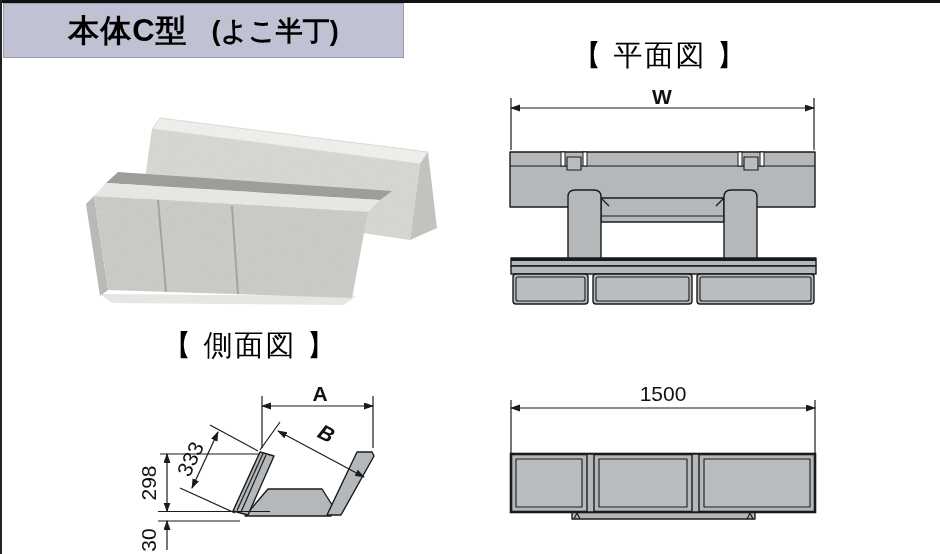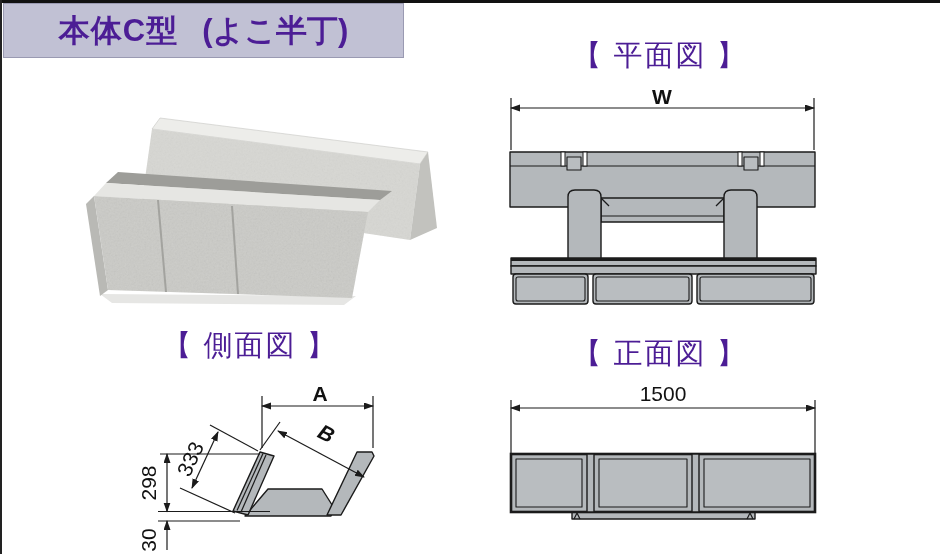--- a/index.html
+++ b/index.html
@@ -1,24 +1,24 @@
 <!DOCTYPE html>
 <html><head>
 <meta charset="utf-8">
 <style>
   html,body{margin:0;padding:0;background:#fff;}
   .page{position:relative;width:940px;height:554px;background:#ffffff;overflow:hidden;
-        font-family:"Liberation Sans",sans-serif;color:#4c1d95;}
+        font-family:"Liberation Sans",sans-serif;color:#000000;}
   .border-top{position:absolute;left:0;top:0;width:940px;height:3px;background:#111;}
   .border-left{position:absolute;left:0;top:0;width:2px;height:554px;background:#222;}
   .header-box{position:absolute;left:3px;top:3px;width:399px;height:53px;
               background:#c1c1d4;border:1px solid #9a9ab2;
               display:flex;align-items:center;justify-content:center;}
   .header-box .main{font-size:31px;font-weight:bold;letter-spacing:1px;}
-  .header-box .suffix{font-size:31px;font-weight:bold;margin-left:24px;}
+  .header-box .suffix{font-size:27px;font-weight:bold;margin-left:24px;}
   .view-title{position:absolute;text-align:center;font-size:29px;font-weight:normal;
               letter-spacing:2px;white-space:nowrap;}
   .t-plan{left:495px;top:36px;width:330px;}
   .t-side{left:100px;top:326px;width:300px;}
   .t-front{left:495px;top:334px;width:330px;}
   svg{position:absolute;display:block;}
   .ln{stroke:#1b1b1b;stroke-width:1.2;fill:none;}
   .shape{fill:#b4b8bb;stroke:#1b1b1b;stroke-width:1.4;stroke-linejoin:round;}
   .shape2{fill:#b9bdc0;stroke:#1b1b1b;stroke-width:1.1;stroke-linejoin:round;}
   .dimtxt{font-family:"Liberation Sans",sans-serif;font-size:21px;fill:#111;}
@@ -67,21 +67,20 @@
     <polygon points="9,111 283,127 267,213 23,205" fill="#cbcbc7"></polygon>
     <g clip-path="url(#ffclip)">
         <rect x="9" y="111" width="274" height="102" filter="url(#cnoise)" opacity="0.16"></rect>
       </g>
     <line x1="73" y1="115" x2="81" y2="207" stroke="#a3a39f" stroke-width="2"></line>
     <line x1="147" y1="121" x2="153" y2="209" stroke="#a3a39f" stroke-width="2"></line>
   </svg>
 
   <div class="view-title t-plan">【 平面図 】</div>
   <div class="view-title t-side">【 側面図 】</div>
-  <div class="view-title t-front">【 正面図 】</div>
 
   <svg style="left:495px;top:86px;" width="330" height="228" viewBox="0 0 330 228">
     <defs>
       <marker id="arw-p" markerWidth="10" markerHeight="8" refX="9" refY="3.5" orient="auto-start-reverse" markerUnits="userSpaceOnUse">
         <path d="M0,0 L10,3.5 L0,7 Z" fill="#1b1b1b"></path>
       </marker>
     </defs>
 
     <line class="ln" x1="16" y1="12" x2="16" y2="64"></line>
     <line class="ln" x1="319" y1="12" x2="319" y2="64"></line>

